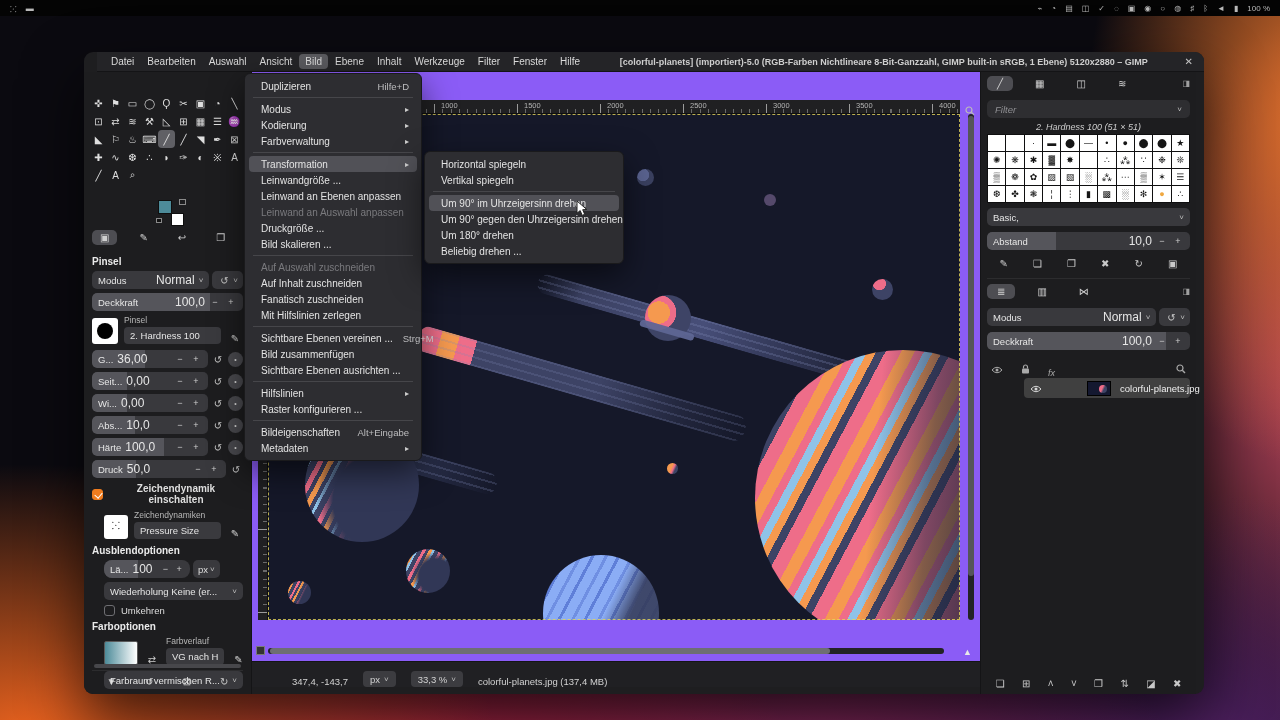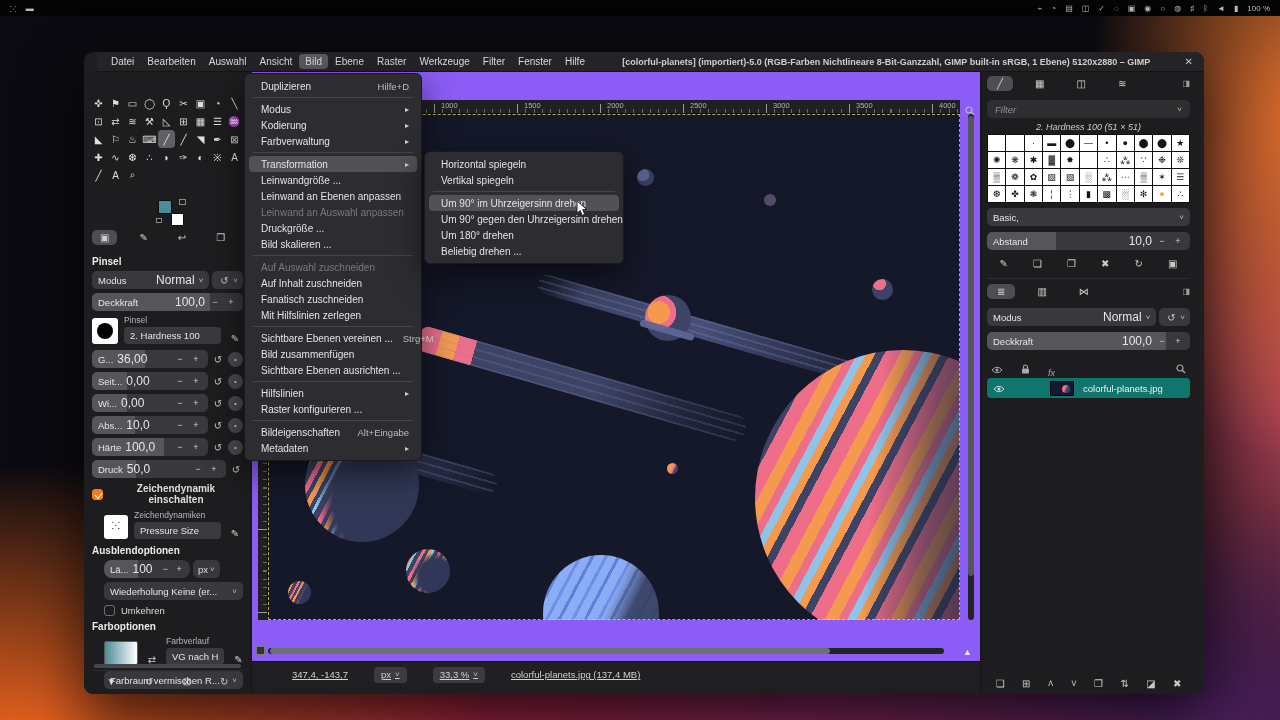--- a/index.html
+++ b/index.html
@@ -177,22 +177,22 @@
       repeating-linear-gradient(118deg, #ee6d89 0 14px, #f5994f 14px 26px, #ee6d89 26px 34px, #8fc3e8 34px 42px, #f5994f 42px 50px, #3d4365 50px 58px); }
 
   .vscroll { position:absolute; right:6px; top:42px; width:6px; height:506px; background:#232325; border-radius:3px; }
   .vscroll .thumb { position:absolute; top:2px; width:6px; height:460px; background:#55555a; border-radius:3px; }
   .hscroll { position:absolute; left:16px; bottom:33px; width:676px; height:6px; background:#232325; border-radius:3px; }
   .hscroll .thumb { position:absolute; left:2px; height:6px; width:560px; background:#6e6e73; border-radius:3px; }
   .qmask { position:absolute; left:4px; bottom:32px; width:9px; height:9px; border:1px solid #7a7a7a; background:#333; }
   .navbtn { position:absolute; right:8px; bottom:30px; color:#e8e8e8; font-size:9px; }
 
   .statusbar { position:absolute; left:0; right:0; bottom:0; height:26px; background:#202023;
-    border-top:1px solid #141416; display:flex; align-items:center; font-size:9.5px;
-    color:#d2d2d2; padding-left:40px; gap:26px;text-decoration:underline; }
+    border-top:1px solid #141416; display:flex; align-items:flex-end; font-size:9.5px;
+    color:#d2d2d2; padding-left:40px; gap:15px; }
   .sb-chip { background:#3c3c40; border-radius:4px; height:16px; display:flex; align-items:center;
     padding:0 7px; gap:4px; }
 
   
   .rightdock { position:absolute; left:896px; top:20px; width:216px; bottom:0;
     background:#1d1d1f; border-left:1px solid #141416; }
   .rd { position:absolute; left:6px; right:6px; }
   .rtabs { display:flex; align-items:center; gap:12px; }
   .rtab { font-size:10px; color:#d2d2d2; padding:2px 10px; border-radius:5px; }
   .rtab.sel { background:#4d4d52; }
@@ -203,22 +203,22 @@
   .bname { font-size:9px; font-style:italic; color:#cdcdcd; }
   .bgrid { display:grid; grid-template-columns:repeat(11,1fr); gap:1px; background:#0f0f10;
     border:1px solid #0f0f10; }
   .bcell { background:#fff; height:16px; font-size:9px; line-height:16px; text-align:center;
     color:#151515; overflow:hidden; }
   .rfooter { display:flex; align-items:center; justify-content:space-around; }
   .rfooter span { font-size:10px; color:#c9c9c9; }
   .attrrow { display:flex; align-items:flex-end; gap:18px; padding:0 4px; }
   .attrrow .fx { font-size:9px; font-style:italic; color:#a9a9a9; }
   .attrrow .srch { margin-left:auto; }
-  .layerrow { display:flex; align-items:center; gap:9px; background:#0f766e; border-radius:4px;
-    height:20px; padding:0 6px; }
+  .layerrow { display:flex; align-items:center; gap:9px; background:#404040; border-radius:4px;
+    height:20px; padding:0 6px;margin-left:37px; }
   .lthumb { width:24px; height:15px; background:#141830; border:1px solid #000; position:relative; flex:none; margin-left:36px; }
   .lthumb::after { content:""; position:absolute; right:3px; top:3px; width:8px; height:8px;
     border-radius:50%; background:linear-gradient(115deg,#ee6d89 40%,#3d4365 60%); }
   .lname { font-size:9.5px; color:#efefef; white-space:nowrap; }
   .rdivider { height:1px; background:#2c2c2e; }
 
   
   .menu { position:absolute; background:#2d2d31; border:1px solid #1a1a1c; border-radius:6px;
     box-shadow:0 12px 32px rgba(0,0,0,.55); padding:4px 0; z-index:50; }
   .menu-bild { left:160px; top:21px; width:178px; }
@@ -268,21 +268,21 @@
 <div class="gimp">
 
   <div class="menubar">
     <span id="menubar-items" style="display:flex;gap:1px;">
         <span class="mi">Datei</span>
         <span class="mi">Bearbeiten</span>
         <span class="mi">Auswahl</span>
         <span class="mi">Ansicht</span>
         <span class="mi active">Bild</span>
         <span class="mi">Ebene</span>
-        <span class="mi">Raster</span>
+        <span class="mi">Inhalt</span>
         <span class="mi">Werkzeuge</span>
         <span class="mi">Filter</span>
         <span class="mi">Fenster</span>
         <span class="mi">Hilfe</span>
       </span>
     <span class="wtitle">[colorful-planets] (importiert)-5.0 (RGB-Farben Nichtlineare 8-Bit-Ganzzahl, GIMP built-in sRGB, 1 Ebene) 5120x2880 – GIMP</span>
     <span class="wclose">✕</span>
   </div>
 
   <div class="toolpanel">

